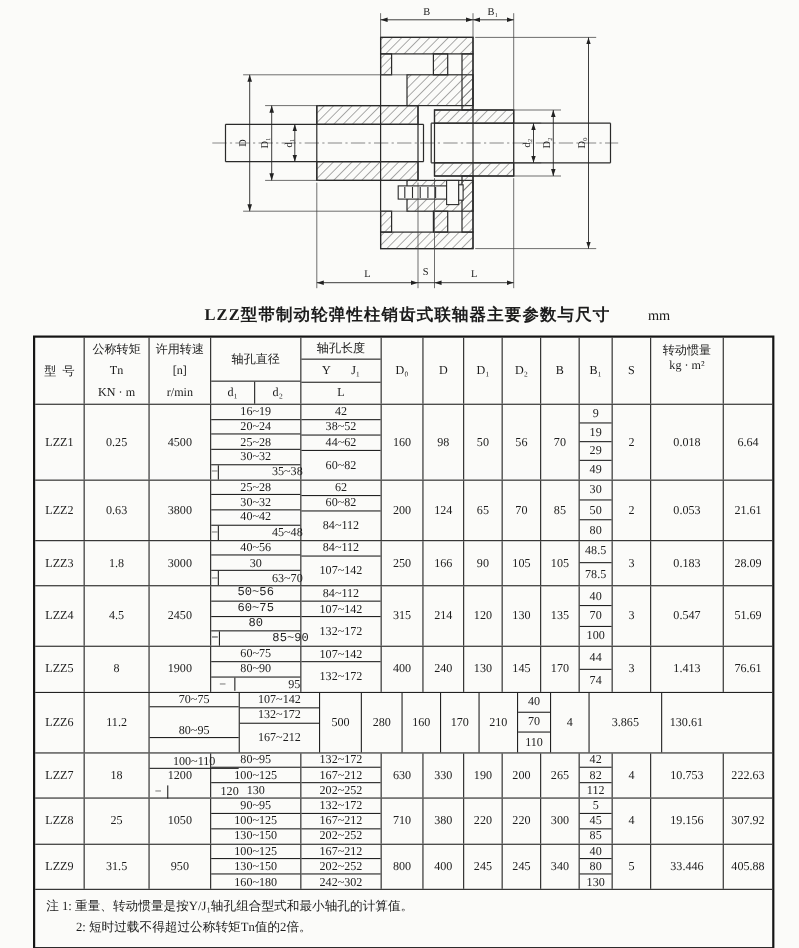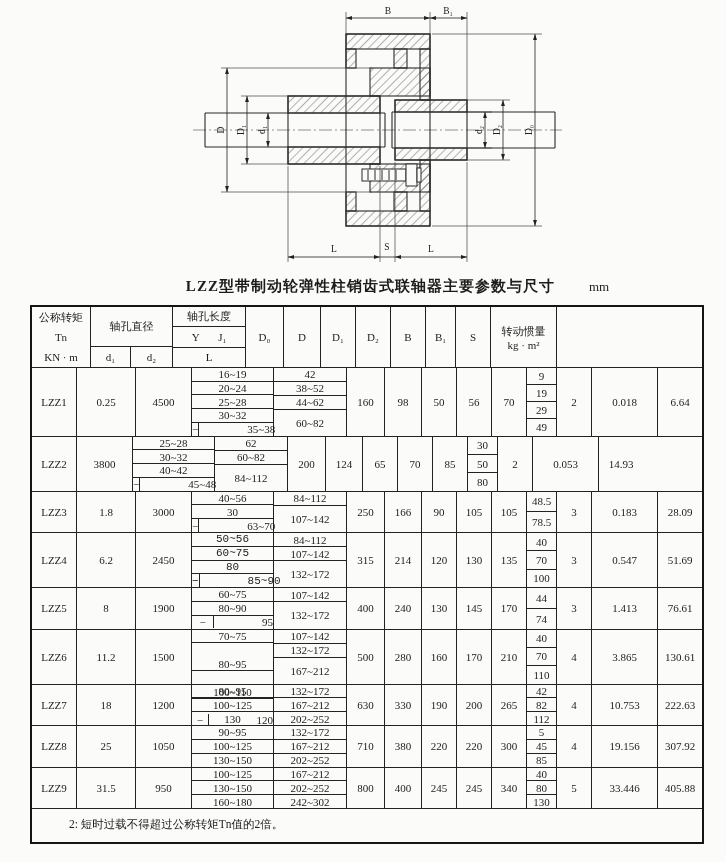--- a/index.html
+++ b/index.html
@@ -37,21 +37,21 @@
   .hcell{box-sizing:border-box;border-right:1px solid #222;}
   .cc{display:flex;align-items:center;justify-content:center;text-align:center;white-space:pre;}
   .col{display:flex;flex-direction:column;box-sizing:border-box;}
   .hl{flex:1;display:flex;align-items:center;justify-content:center;white-space:pre;}
   .hb{border-bottom:1px solid #222;}
   .tall{flex:2;}
   .hrow{flex:1;display:flex;}
   .hrow .hd1{width:40px;border-right:1px solid #222;display:flex;align-items:center;justify-content:center;box-sizing:border-box;}
   .hrow .hd2{flex:1;display:flex;align-items:center;justify-content:center;}
   .yj{display:flex;justify-content:space-evenly;align-items:center;}
-  .sp{justify-content:center;padding:4px 0;}
+  .sp{justify-content:flex-start;padding:4px 0;}
   .sp div{display:flex;align-items:center;justify-content:center;}
 
   
   .w-model{width:45px}.w-tn{width:59px}.w-rpm{width:56px}
   .w-bore{width:82px}.w-l{width:73px}
   .w-D0{width:38px}.w-D{width:37px}.w-D1{width:35px}.w-D2{width:35px}.w-B{width:35px}
   .w-B1{width:30px}.w-S{width:35px}.w-J{width:66px}.w-m{width:44px}
   .w-m{border-right:none !important;}
 
   
@@ -181,24 +181,30 @@
   </div>
 
   <div class="titlebar">
     <div class="doc-title">LZZ型带制动轮弹性柱销齿式联轴器主要参数与尺寸</div>
     <div class="unit-label">mm</div>
   </div>
 
   <div class="spec-table">
 
     <div class="thead">
+      <div class="hcell w-model cc">型  号</div>
       <div class="hcell w-tn col">
         <div class="hl">公称转矩</div>
         <div class="hl">Tn</div>
         <div class="hl">KN · m</div>
+      </div>
+      <div class="hcell w-rpm col">
+        <div class="hl">许用转速</div>
+        <div class="hl">[n]</div>
+        <div class="hl">r/min</div>
       </div>
       <div class="hcell w-bore col">
         <div class="hl tall hb">轴孔直径</div>
         <div class="hrow">
           <span class="hd1">d₁</span>
           <span class="hd2">d₂</span>
         </div>
       </div>
       <div class="hcell w-l col">
         <div class="hl hb">轴孔长度</div>
@@ -252,20 +258,21 @@
             <div class="b1sub hb">19</div>
             <div class="b1sub hb">29</div>
             <div class="b1sub">49</div>
           </div>
           <div class="bc w-S">2</div>
           <div class="bc w-J">0.018</div>
           <div class="bc w-m">6.64</div>
         </div>
         <div class="trow" style="height: 54px;">
           <div class="bc w-model">LZZ2</div>
+          <div class="bc w-tn">0.63</div>
           <div class="bc w-rpm">3800</div>
           <div class="bc w-bore col" style="align-items: stretch; justify-content: flex-start;">
             <div class="bsub hb cc">25~28</div>
             <div class="bsub hb cc">30~32</div>
             <div class="bsub hb cc">40~42</div>
             <div class="bsub">
               <div class="bs1">−</div>
               <div class="bs2">45~48</div>
             </div>
           </div>
@@ -279,21 +286,21 @@
           <div class="bc w-D1">65</div>
           <div class="bc w-D2">70</div>
           <div class="bc w-B">85</div>
           <div class="bc w-B1 col" style="align-items: stretch; justify-content: flex-end;">
             <div class="b1sub hb">30</div>
             <div class="b1sub hb">50</div>
             <div class="b1sub">80</div>
           </div>
           <div class="bc w-S">2</div>
           <div class="bc w-J">0.053</div>
-          <div class="bc w-m">14.93</div>
+          <div class="bc w-m">21.61</div>
         </div>
         <div class="trow" style="height: 40.5px;">
           <div class="bc w-model">LZZ3</div>
           <div class="bc w-tn">1.8</div>
           <div class="bc w-rpm">3000</div>
           <div class="bc w-bore col" style="align-items: stretch; justify-content: flex-start;">
             <div class="bsub hb cc">40~56</div>
             <div class="bsub hb cc">30</div>
             <div class="bsub">
               <div class="bs1">−</div>
@@ -312,21 +319,21 @@
           <div class="bc w-B1 col" style="align-items: stretch; justify-content: flex-start;">
             <div class="b1sub hb">48.5</div>
             <div class="b1sub">78.5</div>
           </div>
           <div class="bc w-S">3</div>
           <div class="bc w-J">0.183</div>
           <div class="bc w-m">28.09</div>
         </div>
         <div class="trow" style="height: 54px;">
           <div class="bc w-model">LZZ4</div>
-          <div class="bc w-tn">6.2</div>
+          <div class="bc w-tn">4.5</div>
           <div class="bc w-rpm">2450</div>
           <div class="bc w-bore col" style="align-items: stretch; justify-content: flex-start; font-family: Liberation Mono, monospace;">
             <div class="bsub hb cc">50~56</div>
             <div class="bsub hb cc">60~75</div>
             <div class="bsub hb cc">80</div>
             <div class="bsub">
               <div class="bs1">−</div>
               <div class="bs2">85~90</div>
             </div>
           </div>
@@ -374,21 +381,20 @@
             <div class="b1sub hb">44</div>
             <div class="b1sub">74</div>
           </div>
           <div class="bc w-S">3</div>
           <div class="bc w-J">1.413</div>
           <div class="bc w-m">76.61</div>
         </div>
         <div class="trow" style="height: 54px;">
           <div class="bc w-model">LZZ6</div>
           <div class="bc w-tn">11.2</div>
-          <div class="bc w-rpm">1500</div>
           <div class="bc w-bore col" style="align-items: stretch; justify-content: flex-start; gap: 15px;">
             <div class="bsub hb cc">70~75</div>
             <div class="bsub hb cc">80~95</div>
             <div class="bsub hb cc">100~110</div>
             <div class="bsub">
               <div class="bs1">−</div>
               <div class="bs2">120</div>
             </div>
           </div>
           <div class="bc w-l col" style="align-items: stretch; justify-content: flex-start;">
@@ -490,17 +496,18 @@
             <div class="b1sub hb">80</div>
             <div class="b1sub">130</div>
           </div>
           <div class="bc w-S">5</div>
           <div class="bc w-J">33.446</div>
           <div class="bc w-m">405.88</div>
         </div>
       </div>
 
     <div class="notes">
+      <div>注 1: 重量、转动惯量是按Y/J₁轴孔组合型式和最小轴孔的计算值。</div>
       <div class="note-line2">2: 短时过载不得超过公称转矩Tn值的2倍。</div>
     </div>
   </div>
 
 </div>
 
 </body></html>

